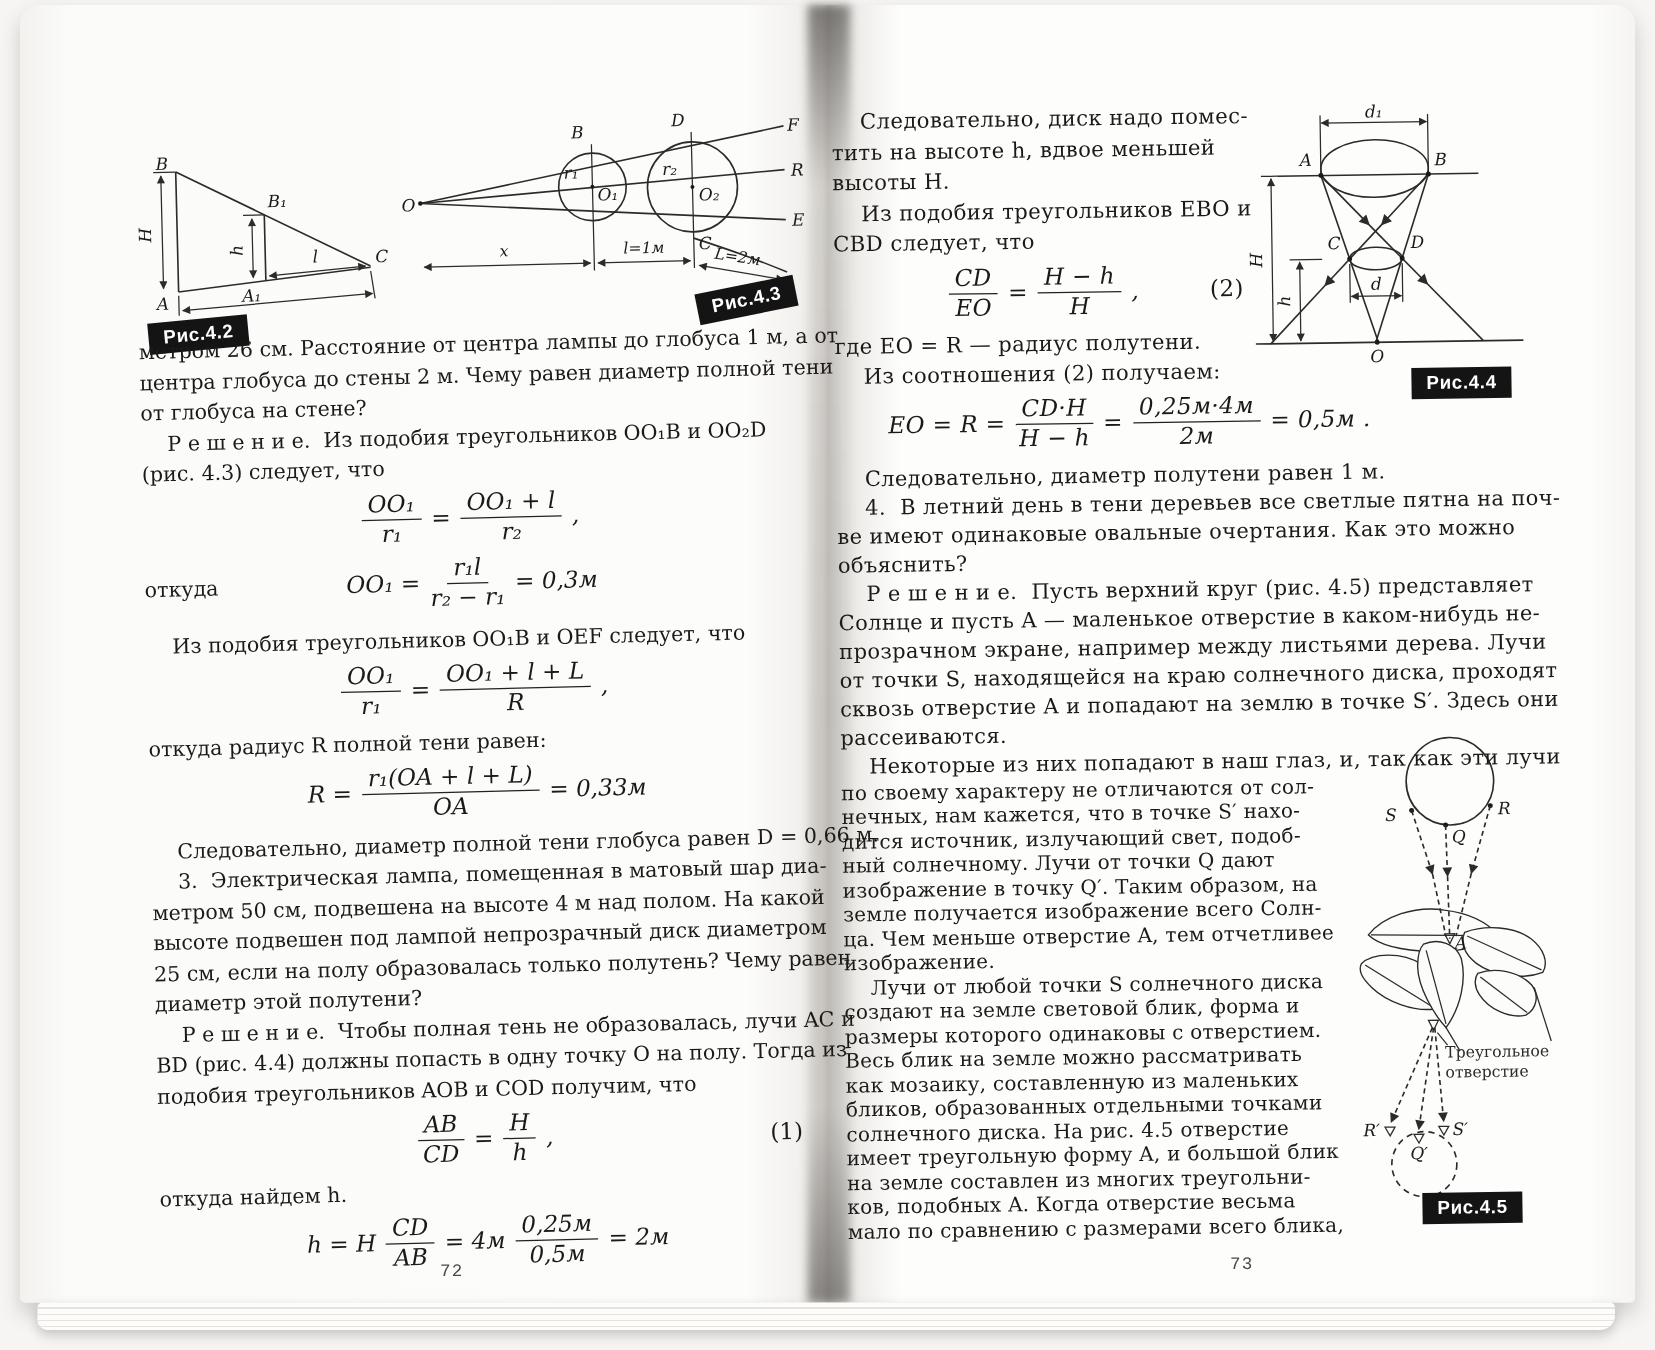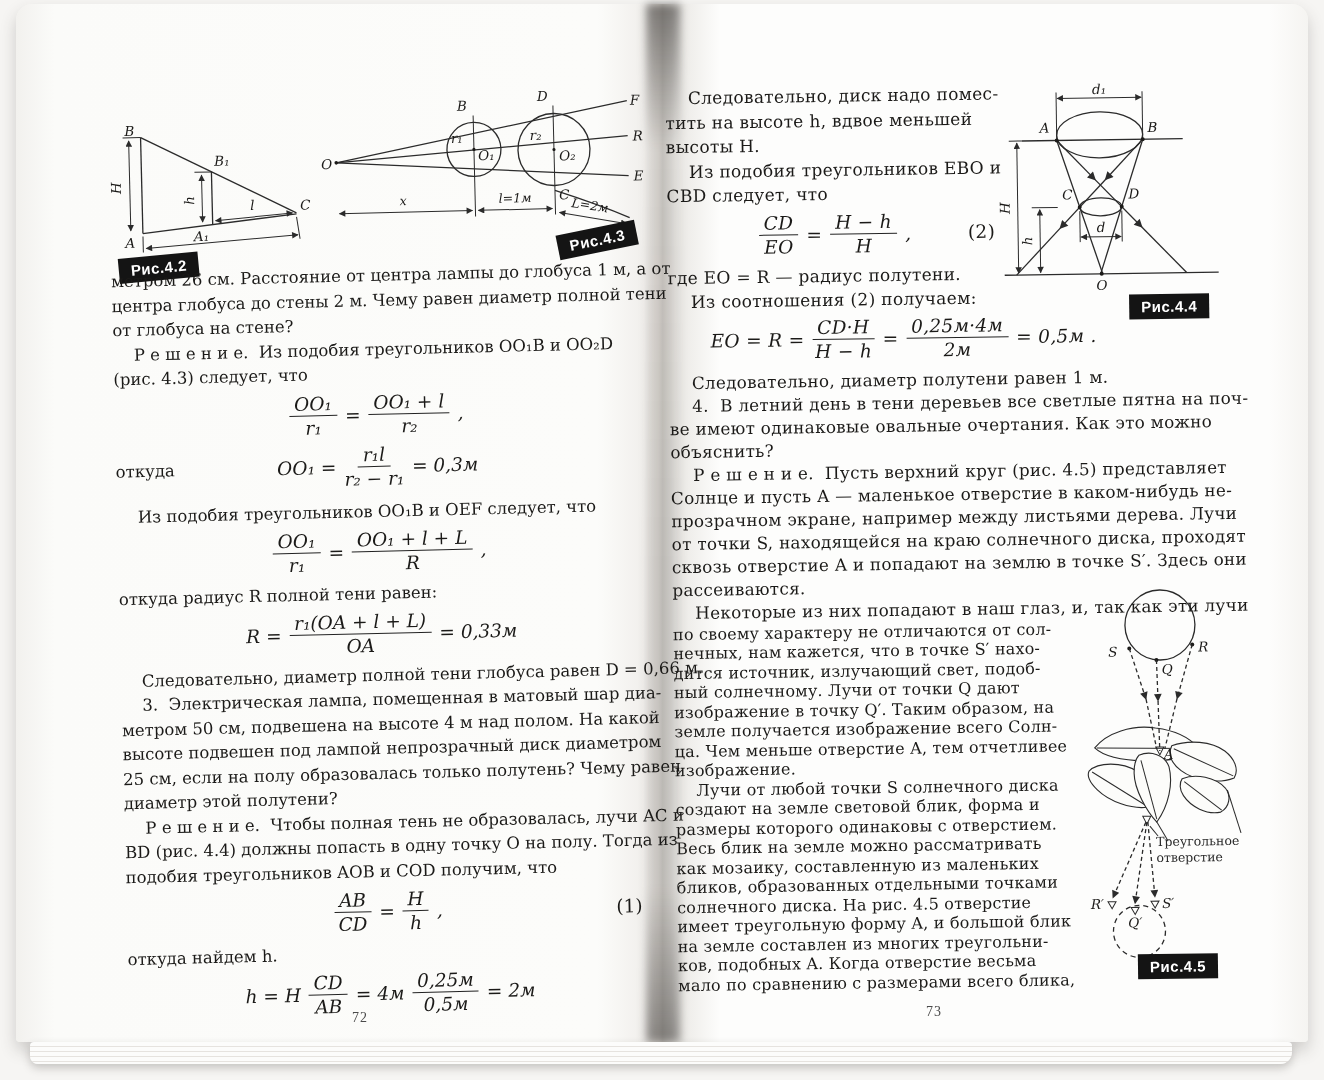--- a/index.html
+++ b/index.html
@@ -28,21 +28,21 @@
         margin:5px 0 7px;font-style:italic;font-size:18.5px;line-height:1.15;}
   .fw334{width:336px;}
   .fw470{width:470px;}
   .frac{display:inline-flex;flex-direction:column;align-items:center;}
   .frac .num{padding:0 5px 1px;border-bottom:1.4px solid #222;}
   .frac .den{padding-top:1px;}
   .flead{position:absolute;left:0;top:50%;transform:translateY(-50%);font-style:normal;font-size:16.5px;}
   .eqnum{position:absolute;right:8px;top:50%;transform:translateY(-50%);font-style:normal;}
   .figcap{position:absolute;background:#141414;color:#fff;font-family:"Liberation Sans",sans-serif;
           font-weight:bold;font-size:15px;padding:4px 12px;letter-spacing:.5px;}
-  .pagenum{position:absolute;font-family:Liberation Serif, serif;font-size:14px;color:#4a4a4a;letter-spacing:1px;}
+  .pagenum{position:absolute;font-family:Liberation Mono, monospace;font-size:14px;color:#4a4a4a;letter-spacing:1px;}
   svg{position:absolute;overflow:visible;}
   svg .ln{stroke:#2b2b2b;stroke-width:1.3;fill:none;}
   svg .thin{stroke-width:1;}
   svg .dash{stroke-dasharray:4 3;}
   svg .dot{fill:#1b1a18;stroke:none;}
   svg .leaf{fill:#fcfcfa;stroke:#2b2b2b;stroke-width:1.1;}
   svg text{font-family:"DejaVu Serif",serif;font-style:italic;font-size:13.5px;fill:#1b1a18;}
   svg text.dim{font-size:12.5px;}
   svg text.lab{font-style:normal;font-size:12.5px;fill:#2a2a2a;}
 </style>
@@ -385,16 +385,16 @@
           <div class="line">солнечного диска. На рис. 4.5 отверстие</div>
           <div class="line">имеет треугольную форму A, и большой блик</div>
           <div class="line">на земле составлен из многих треугольни-</div>
           <div class="line">ков, подобных A. Когда отверстие весьма</div>
           <div class="line">мало по сравнению с размерами всего блика,</div>
         </div>
     </div>
   </div>
 
   <div class="pagenum" style="left:336px;top:1006px">72</div>
-  <div class="pagenum" style="left:910px;top:1000px">73</div>
+  <div class="pagenum" style="left:968px;top:1000px">73</div>
 </div>
 
 <div class="stack"></div>
 
 </body></html>

